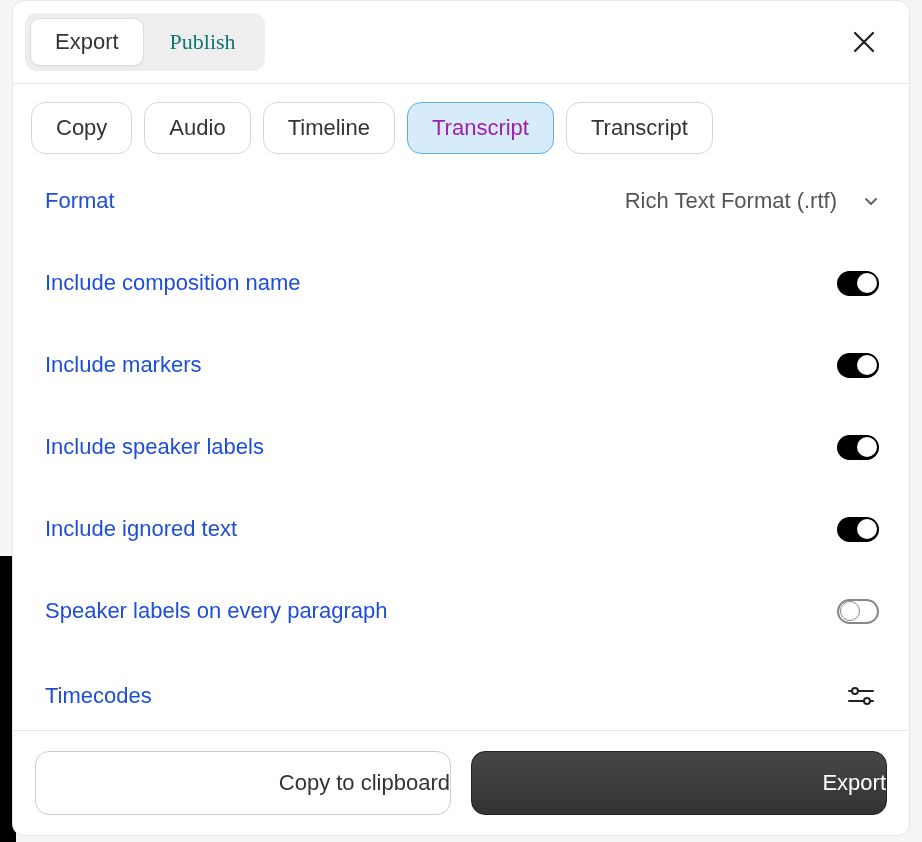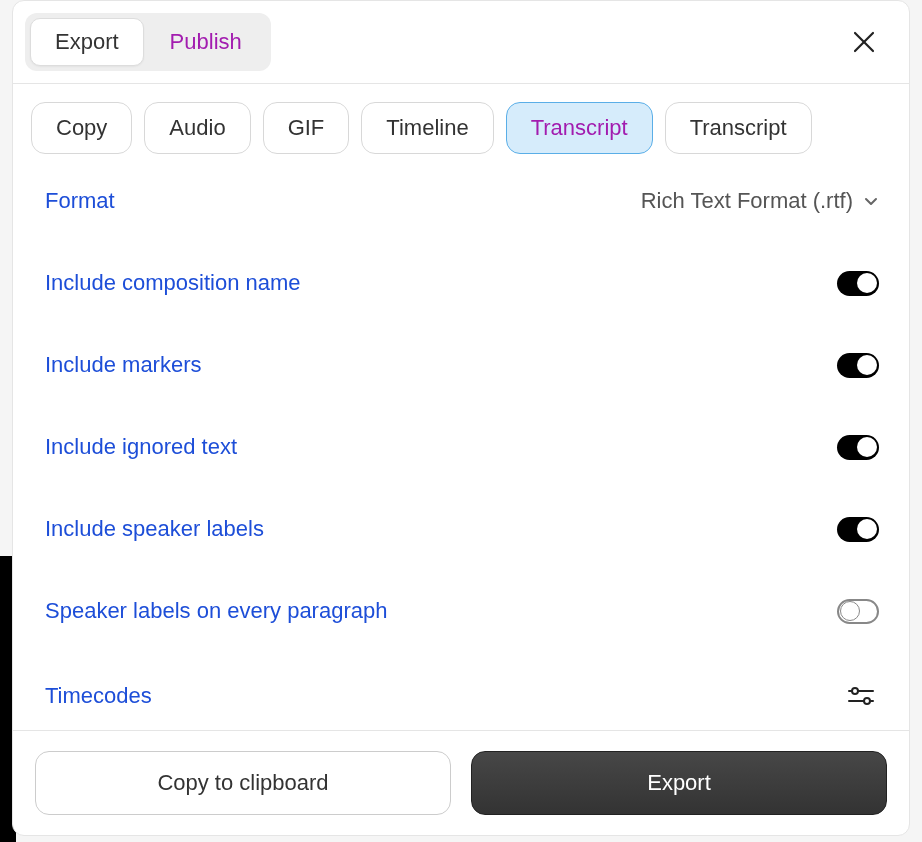--- a/index.html
+++ b/index.html
@@ -4,43 +4,43 @@
   <style>
     * { box-sizing: border-box; margin: 0; padding: 0; }
     body { font-family: -apple-system, BlinkMacSystemFont, "Segoe UI", Helvetica, Arial, sans-serif; background: #f5f5f5; width: 922px; height: 842px; position: relative; }
     .bg-dark { position: absolute; left: 0; top: 556px; width: 16px; height: 286px; background: #000; }
     .panel { position: absolute; left: 12px; top: 0; right: 12px; bottom: 6px; background: #fff; border: 1px solid #e5e5e5; border-radius: 12px; display: flex; flex-direction: column; overflow: hidden; }
     
     .header-row { display: flex; align-items: center; justify-content: space-between; padding: 12px 24px 12px 12px; border-bottom: 1px solid #e5e5e5; }
     .header-tabs-wrap { background: #eeeeee; border-radius: 12px; padding: 5px; display: flex; gap: 2px; }
     .header-tab { font-size: 22px; font-weight: 500; color: #333; padding: 10px 24px; border-radius: 10px; cursor: pointer; border: none; background: transparent; }
     .header-tab.active { background: #fff; border: 1px solid #ddd; box-shadow: 0 1px 2px rgba(0,0,0,0.05); }
-    .header-tab.inactive { color: #a21caf; }
+    .header-tab.inactive { color: #0f766e; font-family: Liberation Serif, serif; }
     .close-btn { background: none; border: none; cursor: pointer; padding: 8px; display: flex; align-items: center; justify-content: center; }
     
     .body { flex: 1; overflow: auto; }
     
     .sub-tabs { display: flex; gap: 12px; padding: 18px 18px 6px 18px; flex-wrap: wrap; }
     .sub-tab { font-size: 22px; color: #333; padding: 12px 24px; border-radius: 14px; border: 1.5px solid #d8d8d8; background: #fff; cursor: pointer; }
     .sub-tab.active { background: #d6ecfb; border-color: #5aaee7; color: #a21caf; }
     
     .option-row { display: flex; align-items: center; justify-content: space-between; padding: 28px 30px 28px 32px; }
     .option-label { font-size: 22px; color: #1d4ed8; }
     
-    .dropdown { display: flex; align-items: center; gap: 10px; color: #555; font-size: 22px; cursor: pointer; background: none; border: none; }
+    .dropdown { display: flex; align-items: center; gap: 26px; color: #555; font-size: 22px; cursor: pointer; background: none; border: none; }
     
     .toggle { position: relative; width: 42px; height: 25px; background: #000; border-radius: 25px; cursor: pointer; border: none; padding: 0; flex-shrink: 0; }
     .toggle::after { content: ""; position: absolute; top: 2.5px; right: 2.5px; width: 20px; height: 20px; background: #fff; border-radius: 50%; transition: all 0.2s; }
     .toggle.off { background: #fff; border: 2px solid #888; }
     .toggle.off::after { top: 0.5px; left: 0.5px; right: auto; width: 20px; height: 20px; background: #fff; border: 1.5px solid #888; box-sizing: border-box; }
     
     .slider-btn { background: none; border: none; cursor: pointer; padding: 4px; display:flex; align-items:center; justify-content:center; }
     
     .footer { border-top: 1px solid #e5e5e5; padding: 20px 22px; display: flex; gap: 20px; }
-    .footer-btn { flex: 1; font-size: 22px; padding: 18px 0; border-radius: 14px; cursor: pointer; text-align: center; }
+    .footer-btn { flex: 1; font-size: 22px; padding: 18px 0; border-radius: 14px; cursor: pointer; text-align: right; }
     .footer-btn.secondary { background: #fff; border: 1.5px solid #ccc; color: #333; }
     .footer-btn.primary { background: linear-gradient(#474747,#333); border: 1px solid #222; color: #fff; }
   </style>
 </head>
 <body>
 
 <div class="bg-dark"></div>
 
 <div class="panel">
 
@@ -54,21 +54,20 @@
           <line x1="4" y1="4" x2="22" y2="22"></line>
           <line x1="22" y1="4" x2="4" y2="22"></line>
         </svg>
     </button>
   </div>
 
   <div class="body">
     <div class="sub-tabs">
       <button class="sub-tab">Copy</button>
       <button class="sub-tab">Audio</button>
-      <button class="sub-tab">GIF</button>
       <button class="sub-tab">Timeline</button>
       <button class="sub-tab active">Transcript</button>
       <button class="sub-tab">Transcript</button>
     </div>
 
     <div class="option-row">
       <span class="option-label">Format</span>
       <button class="dropdown">
         <span>Rich Text Format (.rtf)</span>
         <svg width="16" height="16" viewBox="0 0 16 16" fill="none" stroke="#666" stroke-width="2" stroke-linecap="round" stroke-linejoin="round">
@@ -79,25 +78,25 @@
 
     <div class="option-row">
       <span class="option-label">Include composition name</span>
       <button class="toggle"></button>
     </div>
     <div class="option-row">
       <span class="option-label">Include markers</span>
       <button class="toggle"></button>
     </div>
     <div class="option-row">
-      <span class="option-label">Include ignored text</span>
+      <span class="option-label">Include speaker labels</span>
       <button class="toggle"></button>
     </div>
     <div class="option-row">
-      <span class="option-label">Include speaker labels</span>
+      <span class="option-label">Include ignored text</span>
       <button class="toggle"></button>
     </div>
     <div class="option-row">
       <span class="option-label">Speaker labels on every paragraph</span>
       <button class="toggle off"></button>
     </div>
 
     <div class="option-row">
       <span class="option-label">Timecodes</span>
       <button class="slider-btn">

